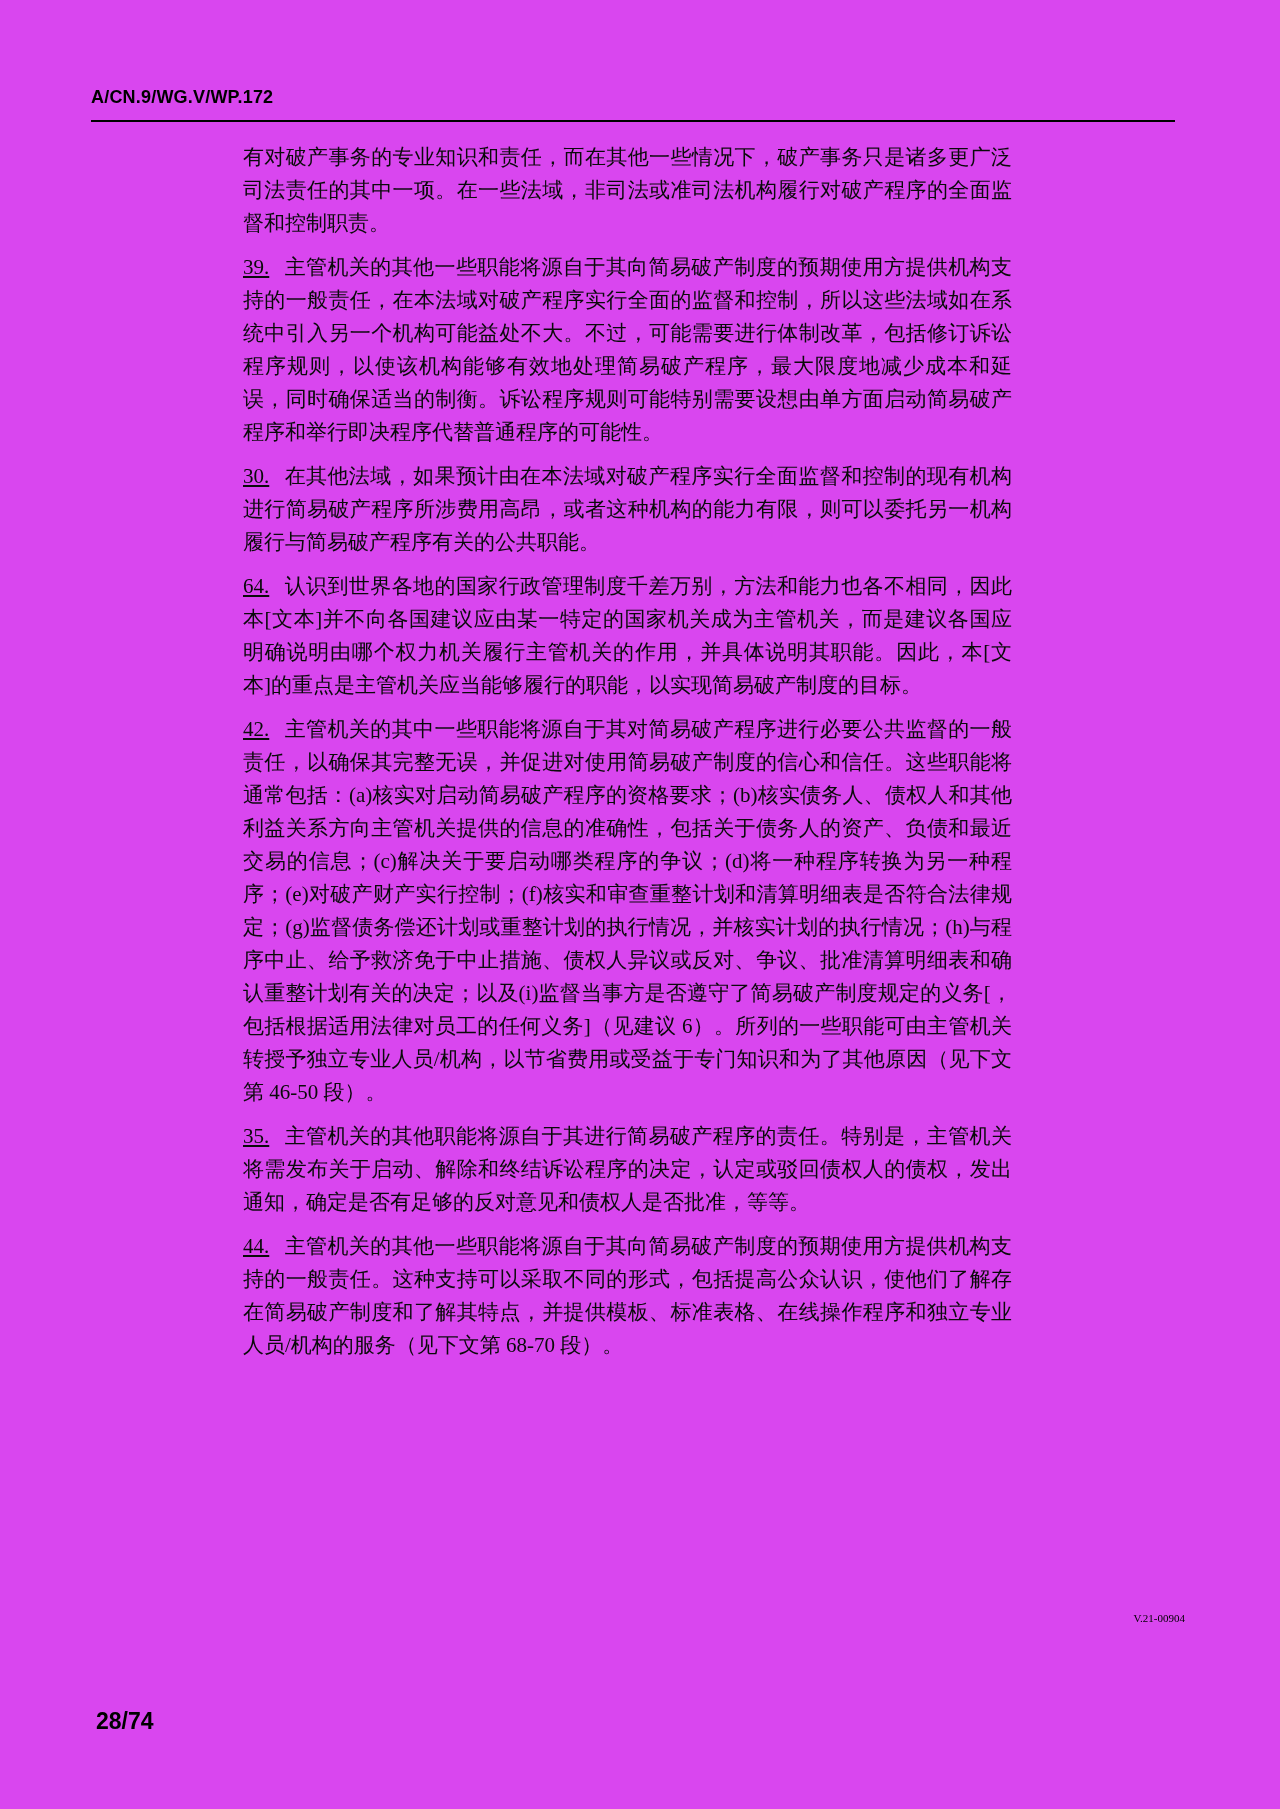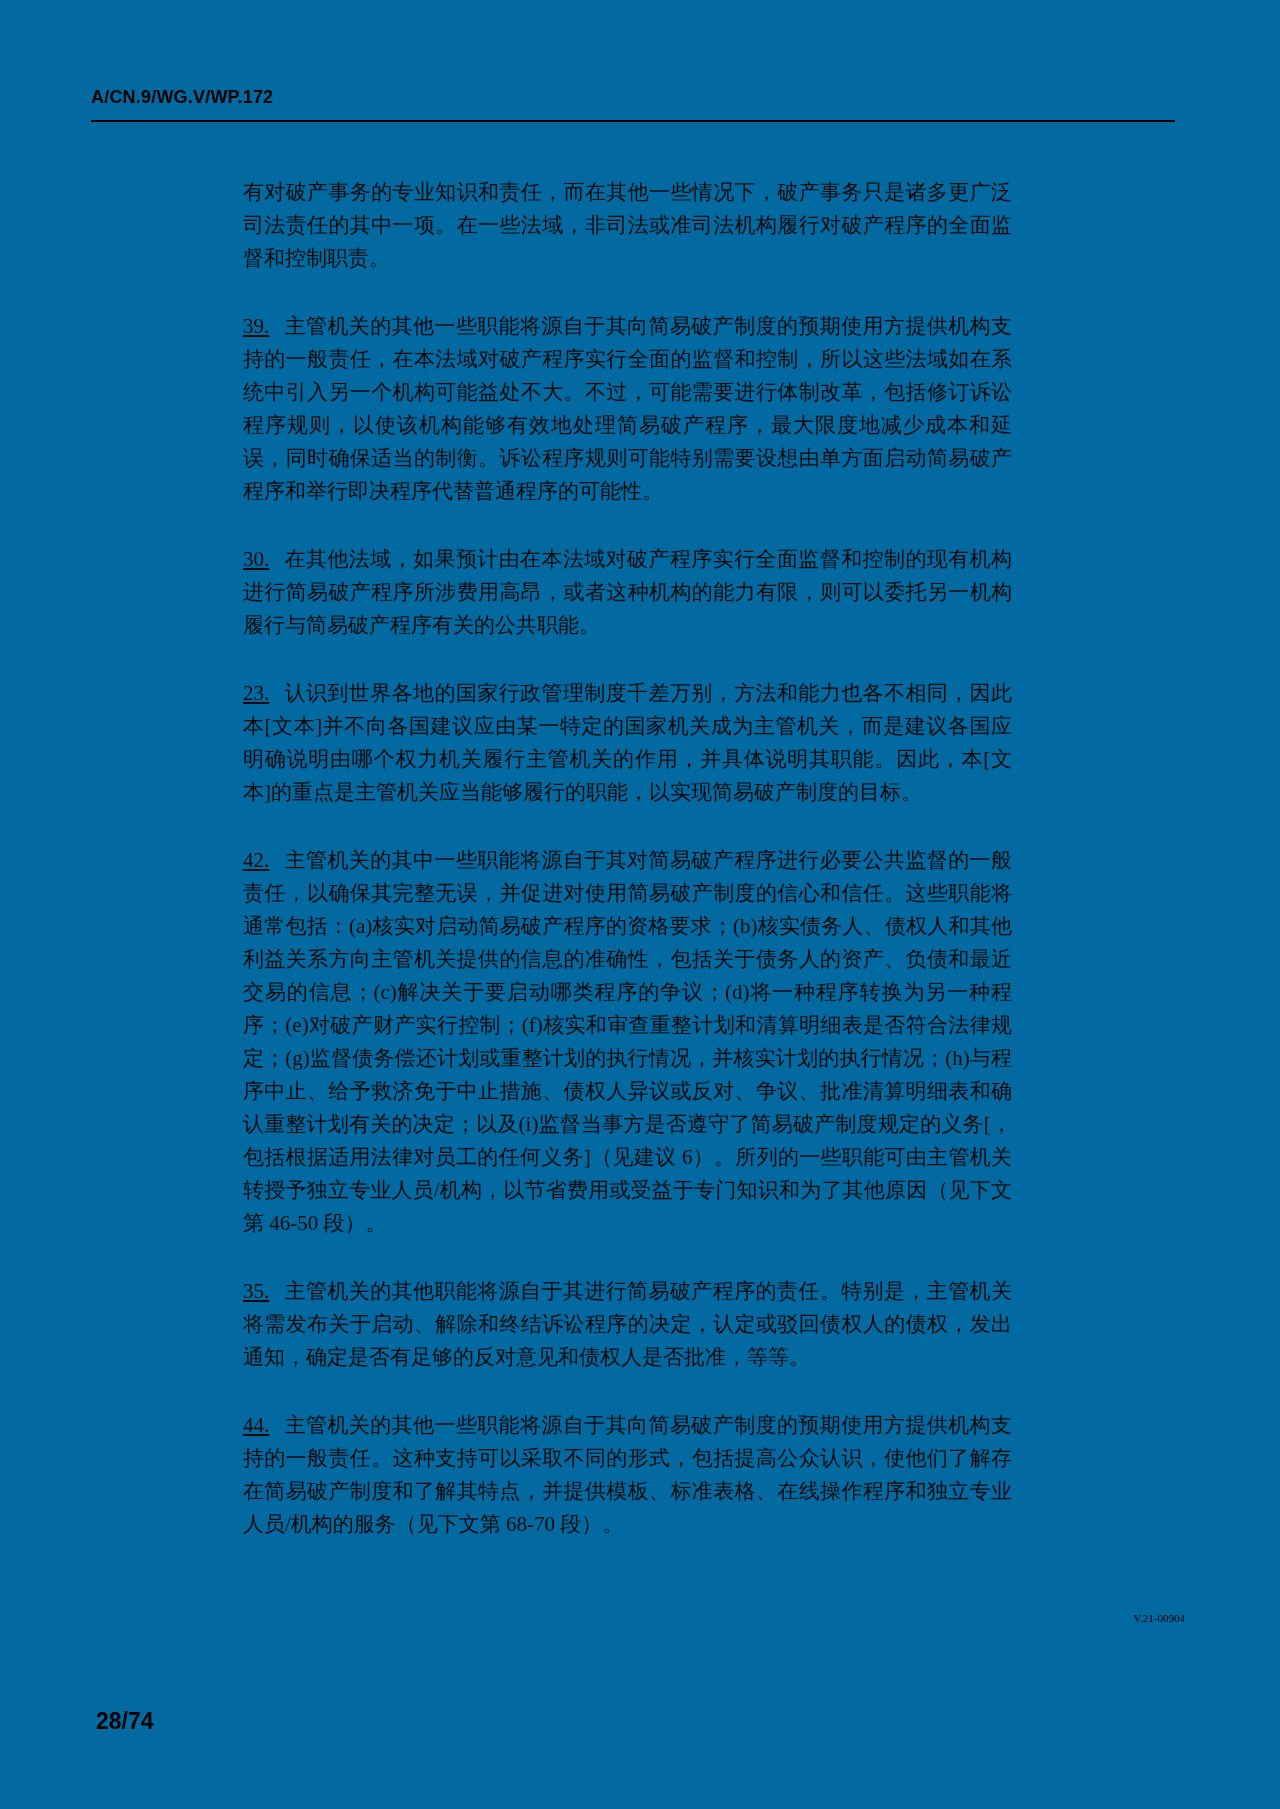--- a/index.html
+++ b/index.html
@@ -2,21 +2,21 @@
 <html><head>
 <meta charset="utf-8">
 <style>
   * { margin: 0; padding: 0; box-sizing: border-box; }
   html, body { background: #e8e8e8; }
   body { font-family: "Liberation Serif", "DejaVu Serif", serif; }
   .page {
     position: relative;
     width: 1280px;
     height: 1809px;
-    background: #0369a1;
+    background: #d946ef;
     margin: 0 auto;
     overflow: hidden;
     color: #000;
   }
   .doc-symbol {
     position: absolute;
     left: 91px;
     top: 87px;
     font-family: "Liberation Sans", "DejaVu Sans", sans-serif;
     font-weight: 700;
@@ -36,21 +36,21 @@
     position: absolute;
     left: 243px;
     top: 141px;
     width: 769px;
     font-size: 21px;
     line-height: 33px;
     text-align: justify;
     text-justify: inter-ideograph;
     color: #0a0a0a;
   }
-  .para { margin-bottom: 11px; margin-top: 35px; }
+  .para { margin-bottom: 11px; }
   .para:last-child { margin-bottom: 0; }
   .para-num { margin-right: 15px; text-decoration: underline; }
   .footer-page {
     position: absolute;
     left: 96px;
     top: 1708px;
     font-family: "Liberation Sans", "DejaVu Sans", sans-serif;
     font-weight: 700;
     font-size: 23px;
     color: #000;
@@ -74,21 +74,21 @@
   <div class="header-rule"></div>
 
   <div class="content">
 
     <p class="para"><span>有对破产事务的专业知识和责任，而在其他一些情况下，破产事务只是诸多更广泛司法责任的其中一项。在一些法域，非司法或准司法机构履行对破产程序的全面监督和控制职责。</span></p>
 
     <p class="para"><span class="para-num">39.</span><span>主管机关的其他一些职能将源自于其向简易破产制度的预期使用方提供机构支持的一般责任，在本法域对破产程序实行全面的监督和控制，所以这些法域如在系统中引入另一个机构可能益处不大。不过，可能需要进行体制改革，包括修订诉讼程序规则，以使该机构能够有效地处理简易破产程序，最大限度地减少成本和延误，同时确保适当的制衡。诉讼程序规则可能特别需要设想由单方面启动简易破产程序和举行即决程序代替普通程序的可能性。</span></p>
 
     <p class="para"><span class="para-num">30.</span><span>在其他法域，如果预计由在本法域对破产程序实行全面监督和控制的现有机构进行简易破产程序所涉费用高昂，或者这种机构的能力有限，则可以委托另一机构履行与简易破产程序有关的公共职能。</span></p>
 
-    <p class="para"><span class="para-num">23.</span><span>认识到世界各地的国家行政管理制度千差万别，方法和能力也各不相同，因此本[文本]并不向各国建议应由某一特定的国家机关成为主管机关，而是建议各国应明确说明由哪个权力机关履行主管机关的作用，并具体说明其职能。因此，本[文本]的重点是主管机关应当能够履行的职能，以实现简易破产制度的目标。</span></p>
+    <p class="para"><span class="para-num">64.</span><span>认识到世界各地的国家行政管理制度千差万别，方法和能力也各不相同，因此本[文本]并不向各国建议应由某一特定的国家机关成为主管机关，而是建议各国应明确说明由哪个权力机关履行主管机关的作用，并具体说明其职能。因此，本[文本]的重点是主管机关应当能够履行的职能，以实现简易破产制度的目标。</span></p>
 
     <p class="para"><span class="para-num">42.</span><span>主管机关的其中一些职能将源自于其对简易破产程序进行必要公共监督的一般责任，以确保其完整无误，并促进对使用简易破产制度的信心和信任。这些职能将通常包括：(a)核实对启动简易破产程序的资格要求；(b)核实债务人、债权人和其他利益关系方向主管机关提供的信息的准确性，包括关于债务人的资产、负债和最近交易的信息；(c)解决关于要启动哪类程序的争议；(d)将一种程序转换为另一种程序；(e)对破产财产实行控制；(f)核实和审查重整计划和清算明细表是否符合法律规定；(g)监督债务偿还计划或重整计划的执行情况，并核实计划的执行情况；(h)与程序中止、给予救济免于中止措施、债权人异议或反对、争议、批准清算明细表和确认重整计划有关的决定；以及(i)监督当事方是否遵守了简易破产制度规定的义务[，包括根据适用法律对员工的任何义务]（见建议 6）。所列的一些职能可由主管机关转授予独立专业人员/机构，以节省费用或受益于专门知识和为了其他原因（见下文第 46-50 段）。</span></p>
 
     <p class="para"><span class="para-num">35.</span><span>主管机关的其他职能将源自于其进行简易破产程序的责任。特别是，主管机关将需发布关于启动、解除和终结诉讼程序的决定，认定或驳回债权人的债权，发出通知，确定是否有足够的反对意见和债权人是否批准，等等。</span></p>
 
     <p class="para"><span class="para-num">44.</span><span>主管机关的其他一些职能将源自于其向简易破产制度的预期使用方提供机构支持的一般责任。这种支持可以采取不同的形式，包括提高公众认识，使他们了解存在简易破产制度和了解其特点，并提供模板、标准表格、在线操作程序和独立专业人员/机构的服务（见下文第 68-70 段）。</span></p>
 
 
   </div>
 

